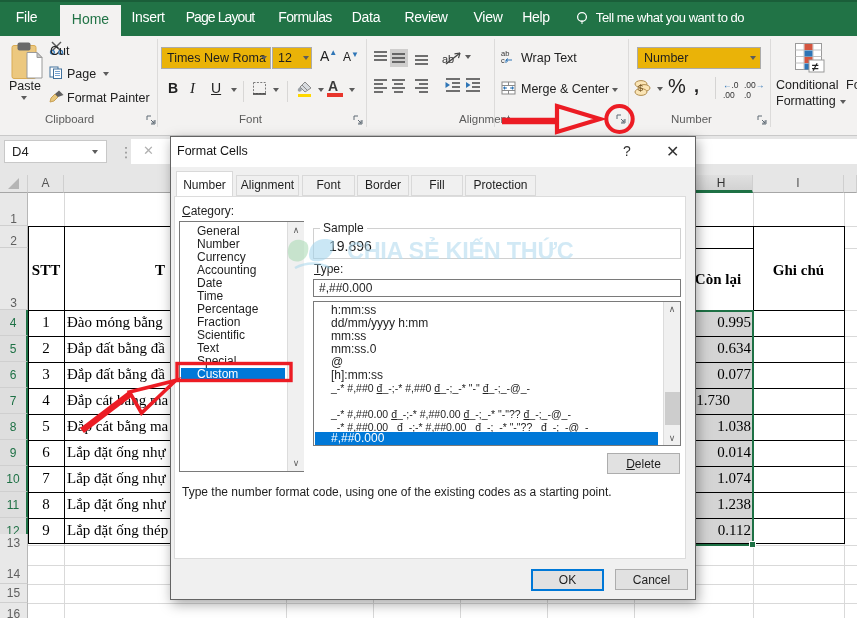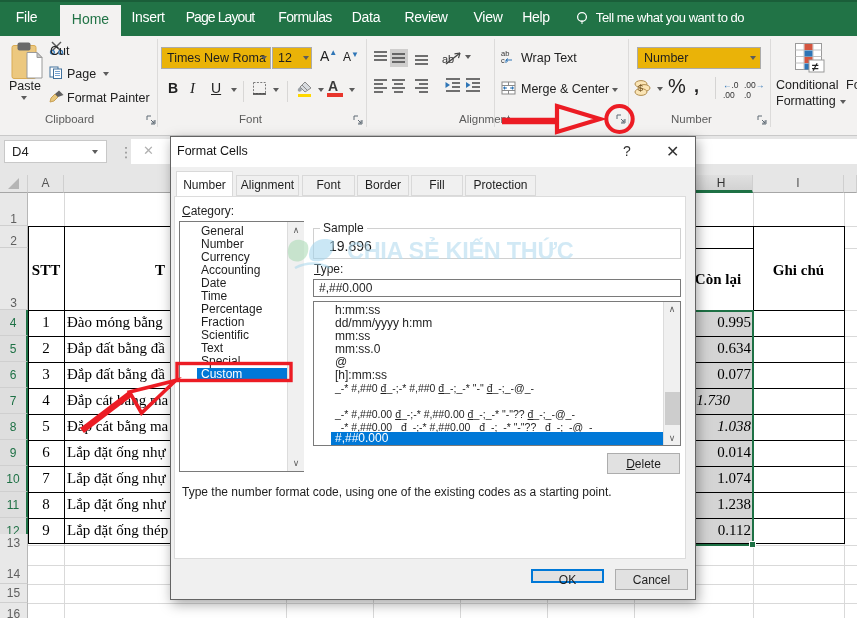--- a/index.html
+++ b/index.html
@@ -32,21 +32,21 @@
 .cellnum { position:absolute; font-family:"Liberation Serif", serif; font-size:15px; color:#000; }
 .gl { position:absolute; background:#d9d9d9; }
 .bl { position:absolute; background:#000; }
 
 #dlg { left:170px; top:136px; width:526px; height:464px; background:#f0f0f0; border:1px solid #646464; box-shadow:2px 4px 12px rgba(0,0,0,0.35); }
 #dlgtitle { position:absolute; left:0; top:0; width:100%; height:30px; background:#fff; }
 #tabpage { position:absolute; left:3px; top:59px; width:512px; height:363px; background:#fff; border:1px solid #dcdcdc; }
 .dtab { position:absolute; top:38px; height:21px; background:#f0f0f0; border:1px solid #d9d9d9; font-size:12px; color:#1e1e1e; text-align:center; line-height:19px; }
 .dtab.active { top:34px; height:25px; background:#fff; border-bottom:none; line-height:26px; z-index:5; }
 .lst { position:absolute; background:#fff; border:1px solid #7a7a7a; }
-.lstitem { position:absolute; left:17px; font-size:12px; color:#1e1e1e; padding-left:4px; line-height:13px; white-space:nowrap; }
+.lstitem { position:absolute; left:1px; font-size:12px; color:#1e1e1e; padding-left:16px; line-height:13px; white-space:nowrap; }
 .sbar { position:absolute; background:#f0f0f0; border-left:1px solid #dcdcdc; }
 .sarrow { position:absolute; width:100%; text-align:center; font-size:9px; color:#606060; }
 .btn { position:absolute; background:#e1e1e1; border:1px solid #adadad; font-size:12px; color:#1e1e1e; text-align:center; }
 </style>
 </head>
 <body>
 
 <div class="abs" id="tabbar">
   <div class="topstrip"></div>
   <div class="rtab" style="left:26.5px;">File</div>
@@ -337,22 +337,22 @@
   <div class="cellnum" style="left:67px;top:191px;white-space:nowrap;">Đắp đất bằng đầ</div>
   <div class="cellnum" style="left:67px;top:217px;white-space:nowrap;">Đắp cát bằng ma</div>
   <div class="cellnum" style="left:67px;top:243px;white-space:nowrap;">Đắp cát bằng ma</div>
   <div class="cellnum" style="left:67px;top:269px;white-space:nowrap;">Lắp đặt ống nhự</div>
   <div class="cellnum" style="left:67px;top:295px;white-space:nowrap;">Lắp đặt ống nhự</div>
   <div class="cellnum" style="left:67px;top:321px;white-space:nowrap;">Lắp đặt ống nhự</div>
   <div class="cellnum" style="left:67px;top:347px;white-space:nowrap;">Lắp đặt ống thép</div>
   <div class="cellnum" style="left:696px;top:139px;width:55px;text-align:right;">0.995</div>
   <div class="cellnum" style="left:696px;top:165px;width:55px;text-align:right;">0.634</div>
   <div class="cellnum" style="left:696px;top:191px;width:55px;text-align:right;">0.077</div>
-  <div class="cellnum" style="left:696px;top:217px;width:34px;text-align:right;font-style:italic;">1.730</div>
-  <div class="cellnum" style="left:696px;top:243px;width:55px;text-align:right;font-style:italic;">1.038</div>
+  <div class="cellnum" style="left:696px;top:217px;width:34px;text-align:right;">1.730</div>
+  <div class="cellnum" style="left:696px;top:243px;width:55px;text-align:right;">1.038</div>
   <div class="cellnum" style="left:696px;top:269px;width:55px;text-align:right;">0.014</div>
   <div class="cellnum" style="left:696px;top:295px;width:55px;text-align:right;">1.074</div>
   <div class="cellnum" style="left:696px;top:321px;width:55px;text-align:right;">1.238</div>
   <div class="cellnum" style="left:696px;top:347px;width:55px;text-align:right;">0.112</div>
 
   <div class="abs" style="left:694px;top:135px;width:60px;height:2px;background:#1e7145;"></div>
   <div class="abs" style="left:752px;top:135px;width:2px;height:234px;background:#1e7145;"></div>
   <div class="abs" style="left:694px;top:369px;width:56px;height:2px;background:#1e7145;"></div>
   <div class="abs" style="left:749px;top:366px;width:7px;height:7px;background:#1e7145;border:1px solid #fff;"></div>
 </div>
@@ -409,21 +409,21 @@
     <div class="lstitem" style="top:130px;width:343px;background:#0078d7;color:#fff;">#,##0.000</div>
     <div class="sbar" style="left:349px;top:0;width:17px;height:143px;">
       <div class="sarrow" style="top:2px;">∧</div>
       <div class="abs" style="left:1px;top:90px;width:15px;height:33px;background:#cdcdcd;"></div>
       <div class="sarrow" style="bottom:2px;">∨</div>
     </div>
   </div>
   <div class="btn" style="left:436px;top:316px;width:73px;height:21px;line-height:20px;"><span style="text-decoration:underline;">D</span>elete</div>
   <div class="abs" style="left:11px;top:348px;font-size:12px;color:#1e1e1e;">Type the number format code, using one of the existing codes as a starting point.</div>
 
-  <div class="btn" style="left:360px;top:432px;width:73px;height:14px;line-height:18px;border:2px solid #0078d7;">OK</div>
+  <div class="btn" style="left:360px;top:432px;width:73px;height:22px;line-height:18px;border:2px solid #0078d7;">OK</div>
   <div class="btn" style="left:444px;top:432px;width:73px;height:21px;line-height:20px;">Cancel</div>
 </div>
 
 <div class="abs" style="left:284px;top:227px;z-index:40;pointer-events:none;">
   <svg width="300" height="46" viewBox="0 0 300 46">
     <path d="M20 14 C8 9 1 19 5 31 C12 38 22 34 24 25 C25 19 24 16 20 14 Z" fill="#a5d8b0" opacity="0.55"></path>
     <path d="M25 27 C26 14 38 9 50 14 C51 27 42 36 29 34 C26 33 25 31 25 27 Z" fill="#9fd4ec" opacity="0.55"></path>
     <path d="M11 41 C22 35 35 35 46 41" stroke="#9fd4ec" stroke-width="2.5" fill="none" opacity="0.5"></path>
     <text x="63" y="32" font-family="Liberation Sans, sans-serif" font-size="23.5" font-weight="bold" fill="#b7ddf0" opacity="0.62" letter-spacing="-0.3">CHIA SẺ KIẾN THỨC</text>
   </svg>

